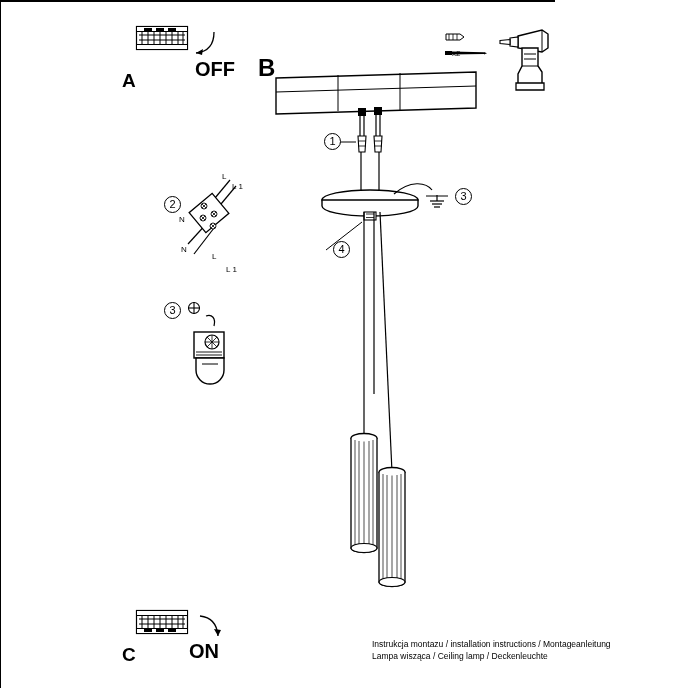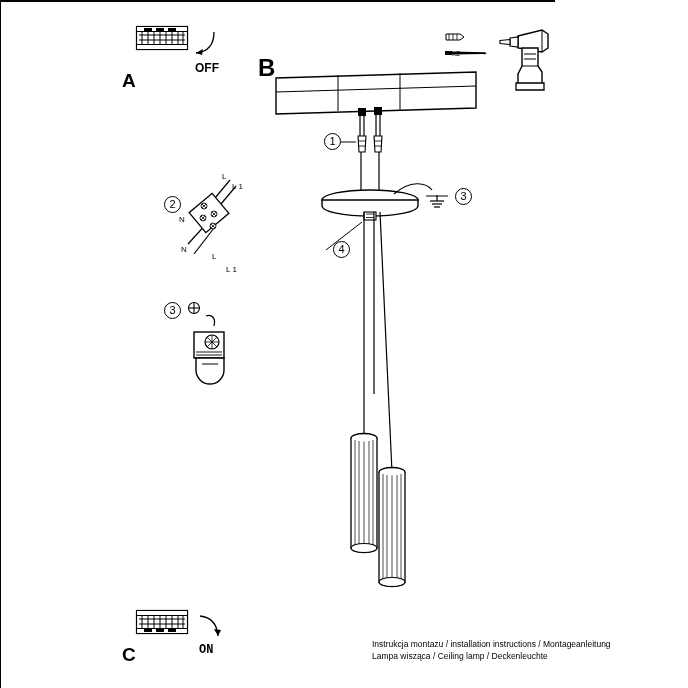--- a/index.html
+++ b/index.html
@@ -29,21 +29,21 @@
     font-size: 19px;
     font-weight: bold;
     color: #000;
     letter-spacing: 0.5px;
   }
   .label-B {
     font-size: 24px;
     font-weight: bold;
   }
   .label-onoff {
-    font-size: 12px;
+    font-size: 20px;
     font-weight: bold;
     color: #000;
     text-align: right;
   }
   .circ-num {
     width: 17px;
     height: 17px;
     border: 1.3px solid #000;
     border-radius: 50%;
     color: #000;
@@ -226,21 +226,21 @@
         <line x1="6" y1="43" x2="32" y2="43"></line>
       </g>
       <path d="M6 46 L6 58 A14 14 0 0 0 34 58 L34 46 Z" fill="#fff" stroke="#000" stroke-width="1.4"></path>
       <path d="M12 52 h16" stroke="#000" stroke-width="1"></path>
     </svg>
   </div>
 
   <div class="abs" style="left:122px; top:644px;">
     <span class="label-letter">C</span>
   </div>
-  <div class="abs" style="left:199px; top:640px;font-family:Liberation Mono, monospace;">
+  <div class="abs" style="left:189px; top:640px;">
     <span class="label-onoff">ON</span>
   </div>
   <div class="abs" style="left:136px; top:608px;">
     <svg width="56" height="36" viewBox="0 0 56 36">
       <rect x="0.5" y="2.5" width="51" height="23" fill="#fff" stroke="#000" stroke-width="1.2"></rect>
       <rect x="0.5" y="2.5" width="51" height="5" fill="#fff" stroke="#000" stroke-width="1"></rect>
       <rect x="0.5" y="20.5" width="51" height="5" fill="#fff" stroke="#000" stroke-width="1"></rect>
       <g stroke="#000" stroke-width="1">
         <line x1="6" y1="8" x2="6" y2="20"></line>
         <line x1="12" y1="8" x2="12" y2="20"></line>

